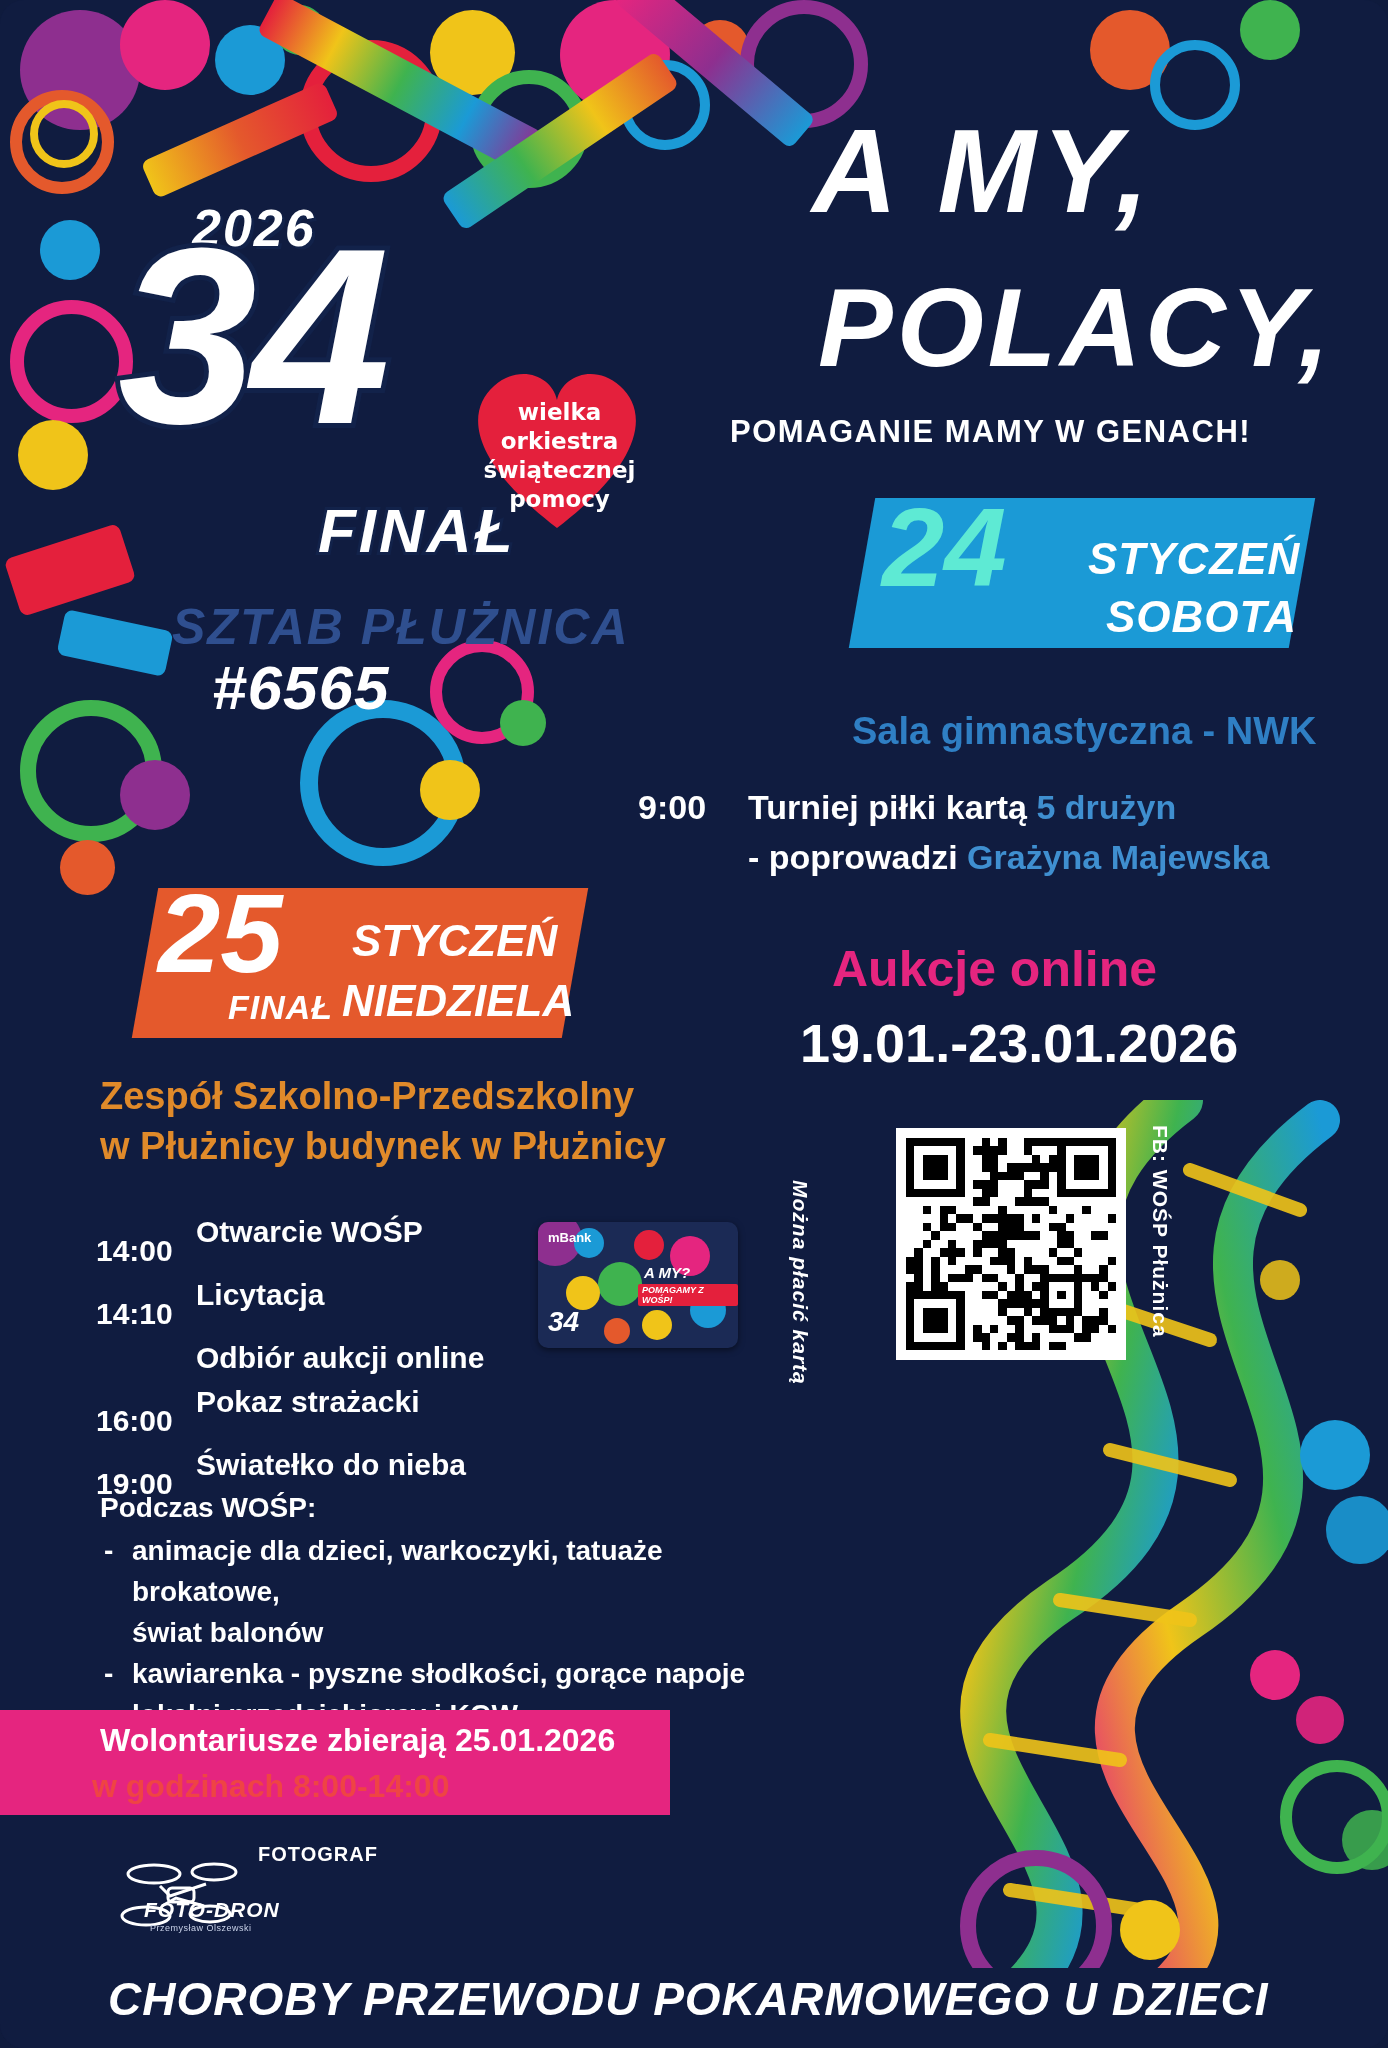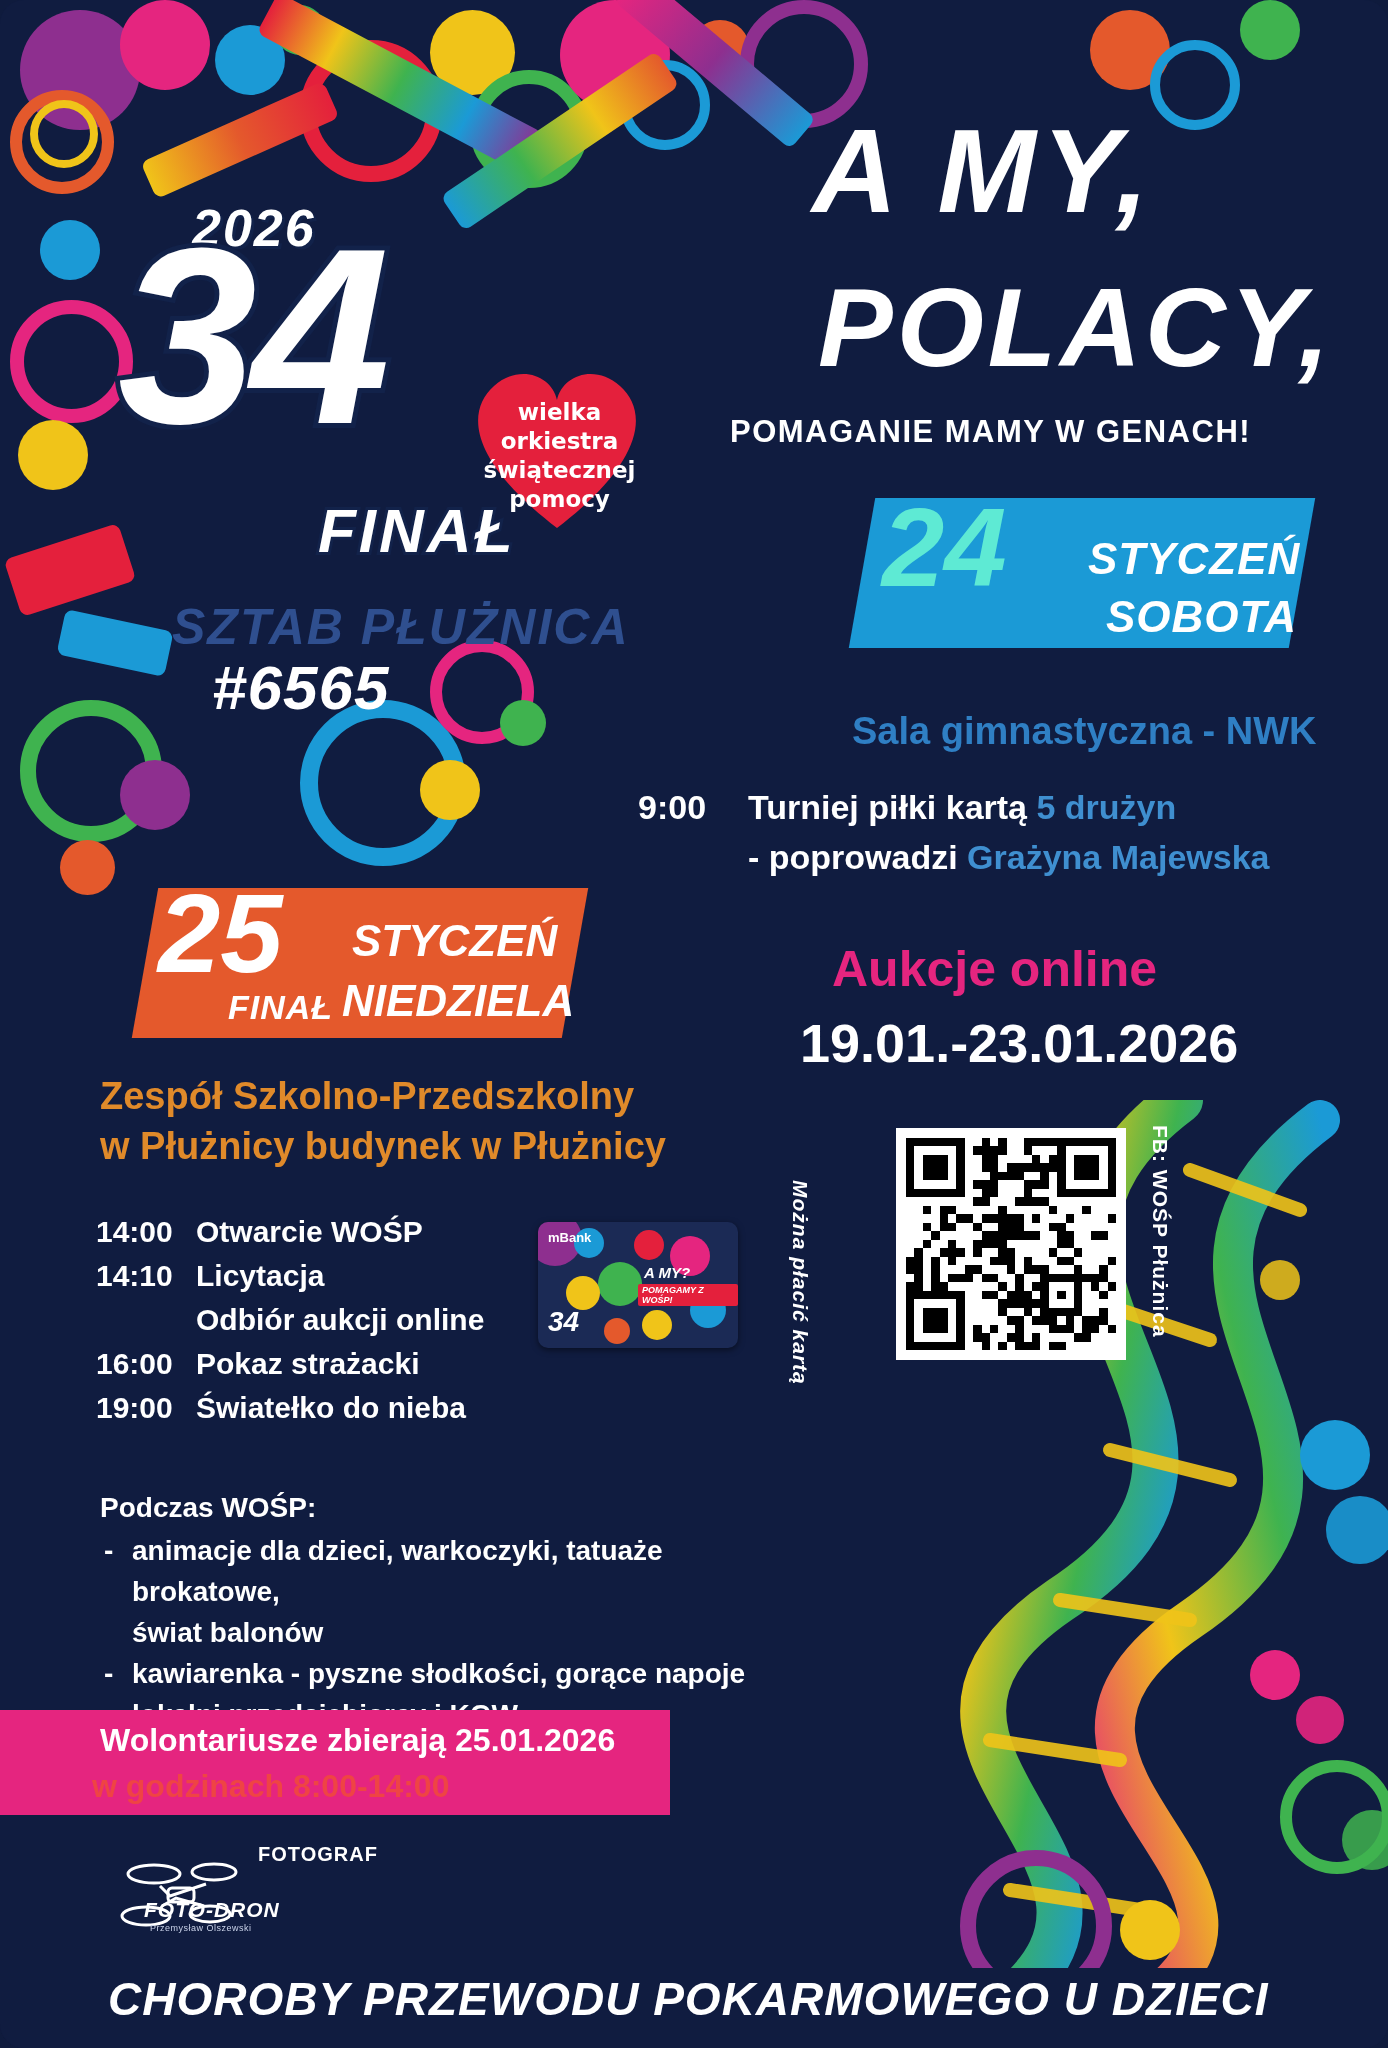--- a/index.html
+++ b/index.html
@@ -351,21 +351,21 @@
     position: absolute;
     left: 96px;
     top: 1210px;
     width: 420px;
     color: #ffffff;
     font-size: 30px;
     font-weight: bold;
     line-height: 44px;
   }
   .prog .row { display: flex; }
-  .prog .t { width: 100px; flex: 0 0 100px; }
+  .prog .t { width: 100px; flex: 0 0 100px; margin-top: 19px; }
   .prog .d { flex: 1; }
 
   
   .card {
     position: absolute;
     left: 538px;
     top: 1222px;
     width: 200px;
     height: 126px;
     border-radius: 10px;

